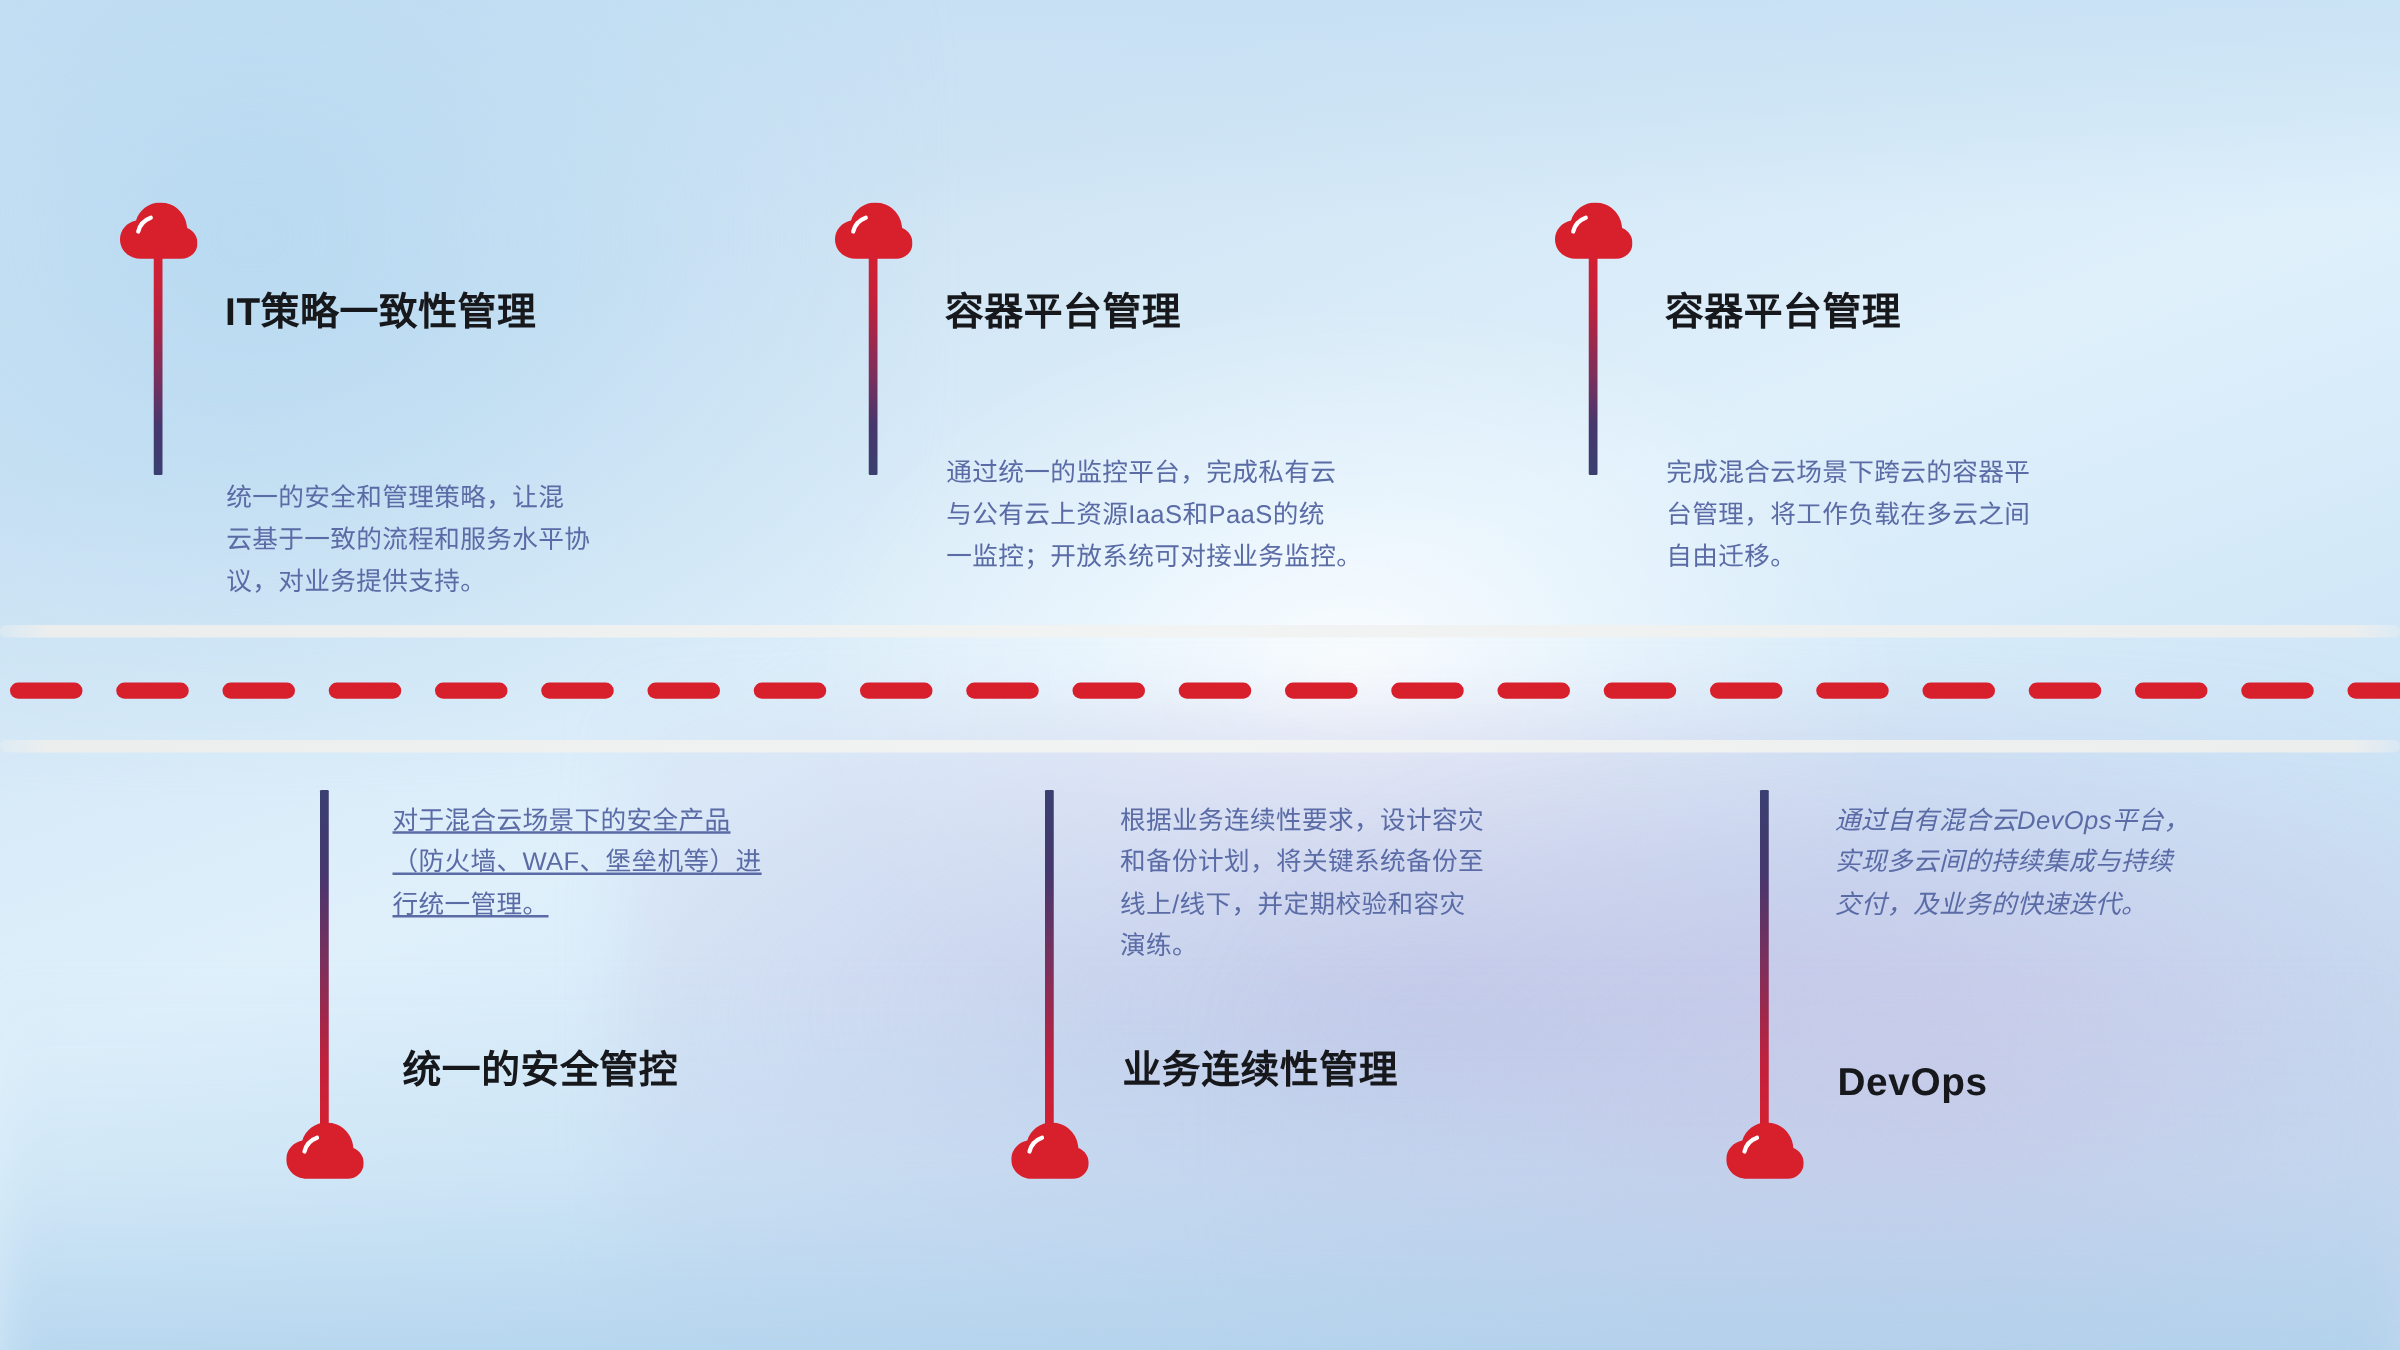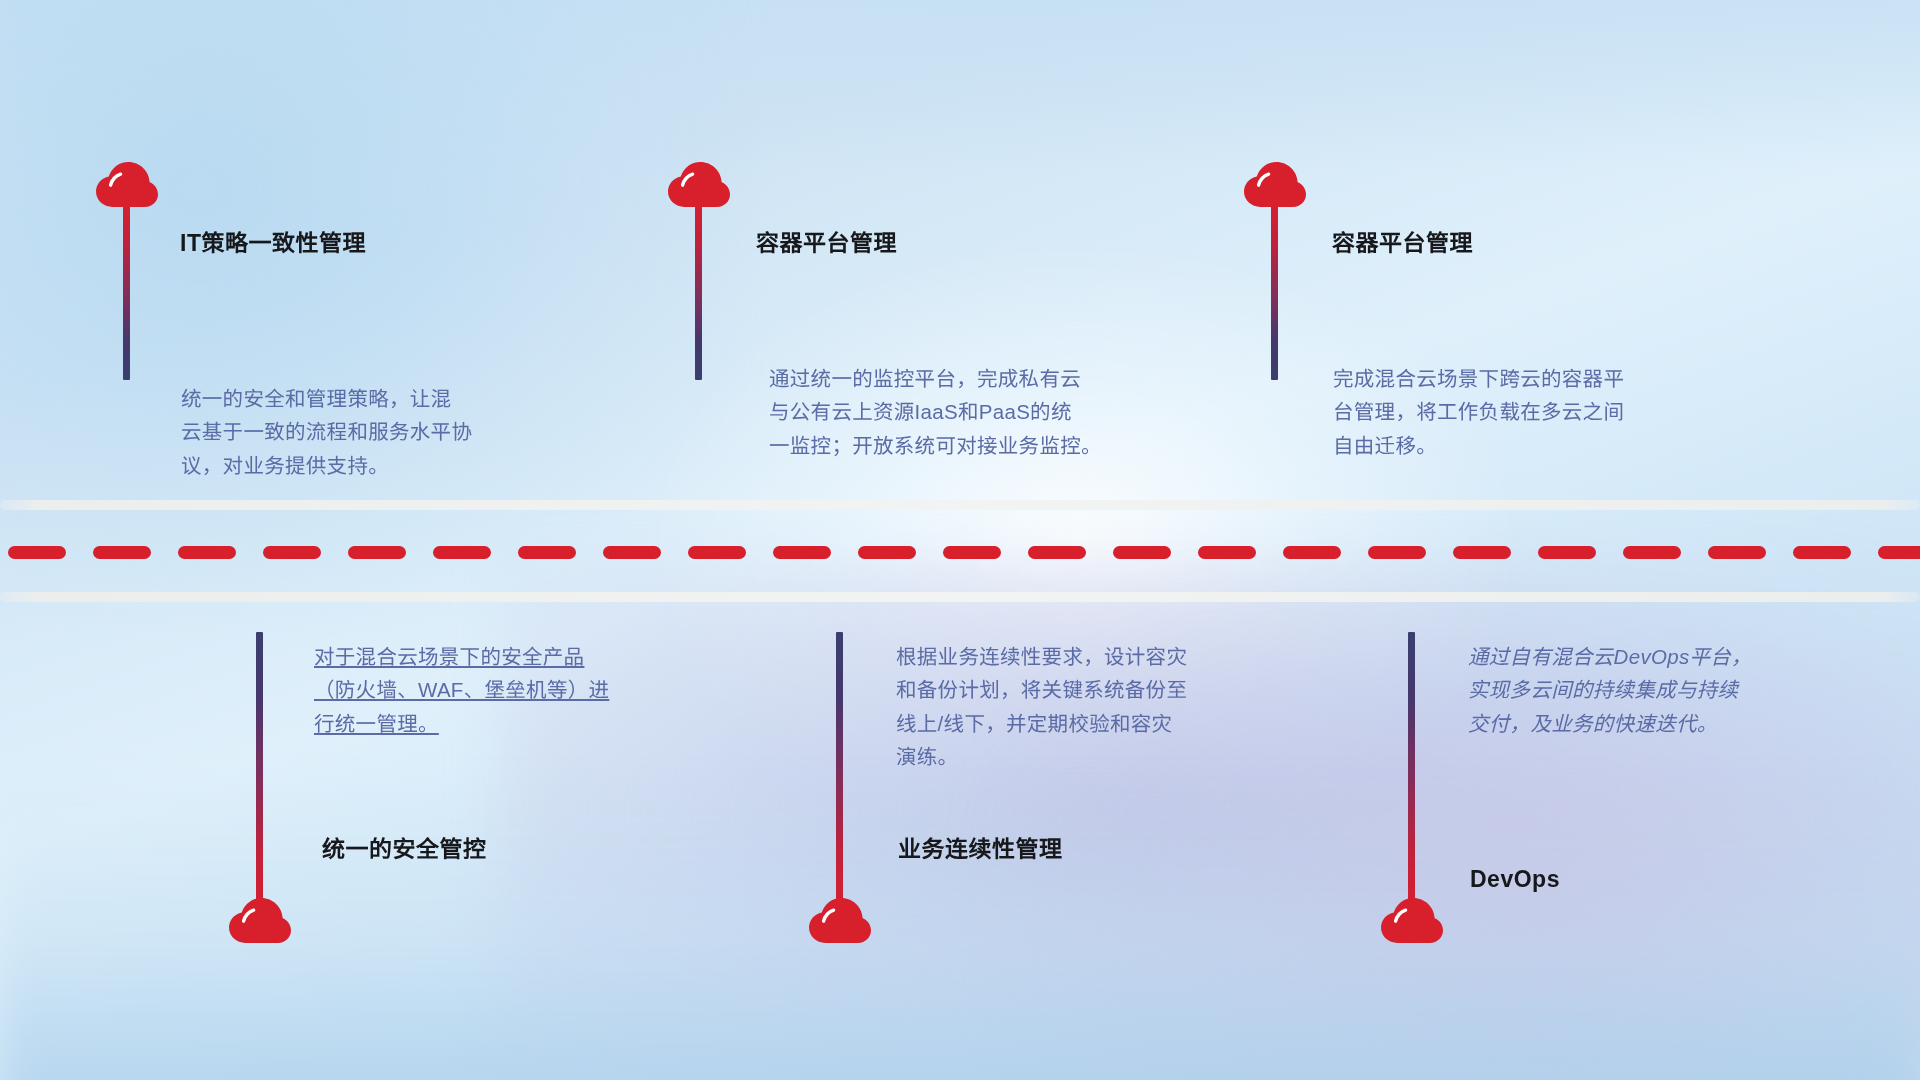--- a/index.html
+++ b/index.html
@@ -78,21 +78,21 @@
   }
   .stem.down{ 
     background:linear-gradient(to bottom,#d8202f 0%,#c0213c 24%,#7d2f5c 55%,#46376d 78%,#3a3f70 100%);
   }
   .stem.up{ 
     background:linear-gradient(to bottom,#3a3f70 0%,#46376d 24%,#7d2f5c 50%,#c0213c 78%,#d8202f 100%);
   }
 
   .col-title{
     position:absolute;
-    font-size:23px;font-weight:700;color:#17181c;
+    font-size:31px;font-weight:700;color:#17181c;
     letter-spacing:.5px;white-space:nowrap;
     font-family:"Liberation Sans","DejaVu Sans",sans-serif;
   }
   .col-body{
     position:absolute;
     font-size:20.5px;line-height:1.63;color:#5a6ba6;
     font-weight:400;letter-spacing:.3px;
     font-family:"Liberation Sans","DejaVu Sans",sans-serif;
     white-space:pre-line;
   }
@@ -130,21 +130,21 @@
     <div class="pin">
       <div class="cloud" style="left:668px;top:162px;">
         <svg viewBox="0 0 62 46" xmlns="http://www.w3.org/2000/svg">
           <path d="M16.5 45C7.4 45 0 38.3 0 29.6c0-7.5 5.4-13.7 12.8-15.2C15.4 6.1 23.2 0 32.4 0c11.4 0 20.7 9 21.3 20.3C58.7 22.3 62 27 62 32.5 62 39.4 56.2 45 49 45z" fill="#d81f2c"></path>
           <path d="M14.6 23.2c1.2-5.1 5-9.2 10-11" fill="none" stroke="#ffffff" stroke-width="3.4" stroke-linecap="round"></path>
         </svg>
       </div>
       <div class="stem down" style="left:695px;top:200px;height:180px;"></div>
     </div>
     <div class="col-title" style="left:756px;top:224px;">容器平台管理</div>
-    <div class="col-body" style="left:757px;top:362px;width:450px;margin-left:12px;">通过统一的监控平台，完成私有云
+    <div class="col-body" style="left:757px;top:362px;width:450px;">通过统一的监控平台，完成私有云
 与公有云上资源IaaS和PaaS的统
 一监控；开放系统可对接业务监控。</div>
   </div>
 
   <div class="col">
     <div class="pin">
       <div class="cloud" style="left:1244px;top:162px;">
         <svg viewBox="0 0 62 46" xmlns="http://www.w3.org/2000/svg">
           <path d="M16.5 45C7.4 45 0 38.3 0 29.6c0-7.5 5.4-13.7 12.8-15.2C15.4 6.1 23.2 0 32.4 0c11.4 0 20.7 9 21.3 20.3C58.7 22.3 62 27 62 32.5 62 39.4 56.2 45 49 45z" fill="#d81f2c"></path>
           <path d="M14.6 23.2c1.2-5.1 5-9.2 10-11" fill="none" stroke="#ffffff" stroke-width="3.4" stroke-linecap="round"></path>
@@ -218,21 +218,21 @@
           <path d="M14.6 23.2c1.2-5.1 5-9.2 10-11" fill="none" stroke="#ffffff" stroke-width="3.4" stroke-linecap="round"></path>
         </svg>
       </div>
     </div>
   </div>
 
   <div class="col">
     <div class="col-body" style="left:1468px;top:640px;width:430px;font-style:italic;">通过自有混合云DevOps平台，
 实现多云间的持续集成与持续
 交付，及业务的快速迭代。</div>
-    <div class="col-title" style="left:1470px;top:866px;">DevOps</div>
+    <div class="col-title" style="left:1470px;top:848px;">DevOps</div>
     <div class="pin">
       <div class="stem up" style="left:1408px;top:632px;height:280px;"></div>
       <div class="cloud" style="left:1381px;top:898px;">
         <svg viewBox="0 0 62 46" xmlns="http://www.w3.org/2000/svg">
           <path d="M16.5 45C7.4 45 0 38.3 0 29.6c0-7.5 5.4-13.7 12.8-15.2C15.4 6.1 23.2 0 32.4 0c11.4 0 20.7 9 21.3 20.3C58.7 22.3 62 27 62 32.5 62 39.4 56.2 45 49 45z" fill="#d81f2c"></path>
           <path d="M14.6 23.2c1.2-5.1 5-9.2 10-11" fill="none" stroke="#ffffff" stroke-width="3.4" stroke-linecap="round"></path>
         </svg>
       </div>
     </div>
   </div>

